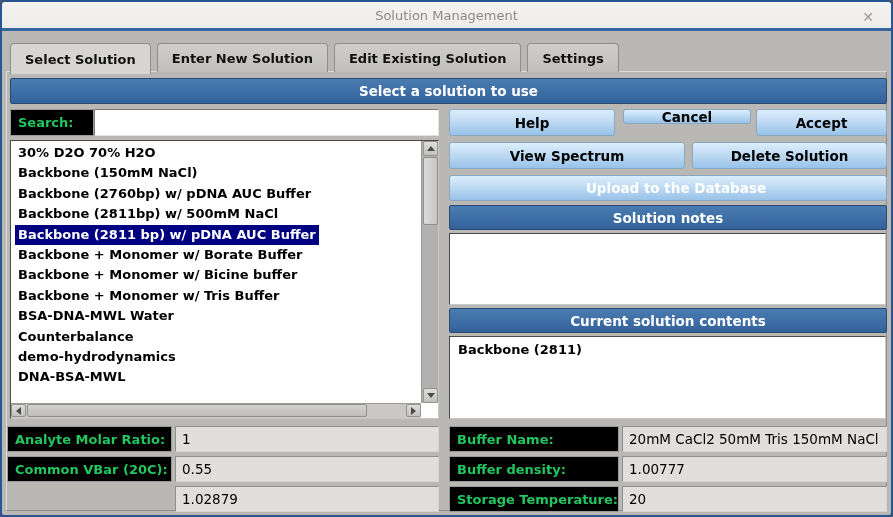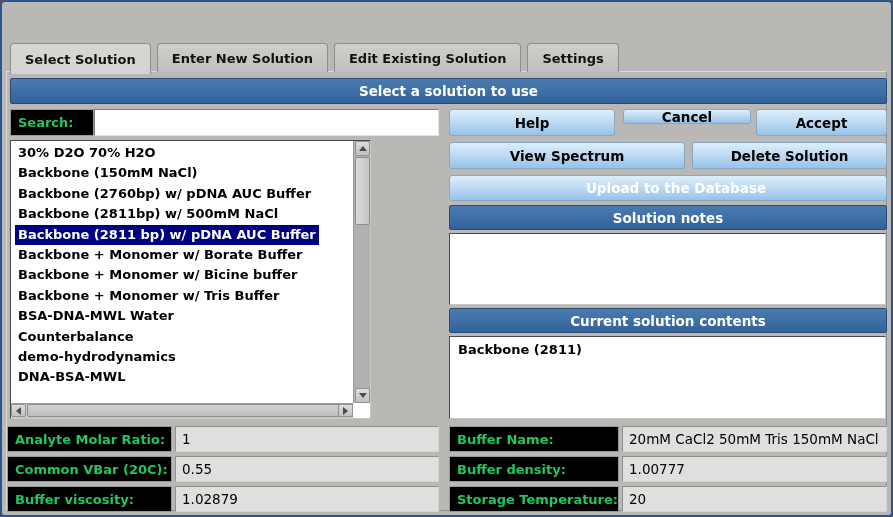--- a/index.html
+++ b/index.html
@@ -97,21 +97,21 @@
   .banner-main { position: absolute; left: 8px; top: 76px; width: 877px; height: 26px; }
   .search-label { left: 8px; top: 107px; width: 84px; height: 27px; }
   .search-input {
     position: absolute; left: 92px; top: 107px; width: 345px; height: 27px;
     background: #fff; border: 1px solid;
     border-color: #7c7c7a #e2e2e0 #e2e2e0 #7c7c7a;
     font-size: 13px; padding: 0 5px;
     font-family: inherit;
   }
   .listbox {
-    position: absolute; left: 8px; top: 138px; width: 361px; height: 279px;
+    position: absolute; left: 8px; top: 138px; width: 429px; height: 279px;
     background: #fff;
     border: 1px solid;
     border-color: #4a4a48 #c8c8c6 #c8c8c6 #4a4a48;
   }
   .list-items {
     position: absolute; left: 0; top: 0; right: 17px; bottom: 15px;
     overflow: hidden; padding: 2px 0 0 4px;
   }
   .list-item {
     font-size: 13px; font-weight: bold; color: #000;
@@ -187,20 +187,24 @@
   .fv2 { left: 620px; width: 265px; }
   .row1 { top: 424px; height: 26px; }
   .row2 { top: 454px; height: 26px; }
   .row3 { top: 484px; height: 26px; }
 </style>
 </head>
 <body>
 
 <div class="window">
 
+  <div class="titlebar">
+    <span class="title">Solution Management</span>
+    <span class="close-btn">✕</span>
+  </div>
 
   <div class="pane"></div>
 
   <div class="tabbar">
     <div class="tab active">Select Solution</div>
     <div class="tab">Enter New Solution</div>
     <div class="tab">Edit Existing Solution</div>
     <div class="tab">Settings</div>
   </div>
 
@@ -264,18 +268,17 @@
   <div class="black-label fl1 row1">Analyte Molar Ratio:</div>
   <div class="value-field fv1 row1">1</div>
   <div class="black-label fl2 row1">Buffer Name:</div>
   <div class="value-field fv2 row1">20mM CaCl2 50mM Tris 150mM NaCl</div>
 
   <div class="black-label fl1 row2">Common VBar (20C):</div>
   <div class="value-field fv1 row2">0.55</div>
   <div class="black-label fl2 row2">Buffer density:</div>
   <div class="value-field fv2 row2">1.00777</div>
 
-  <div class="black-label fl1 row3">Buffer viscosity:</div>
   <div class="value-field fv1 row3">1.02879</div>
   <div class="black-label fl2 row3">Storage Temperature:</div>
   <div class="value-field fv2 row3">20</div>
 
 </div>
 
 </body></html>

